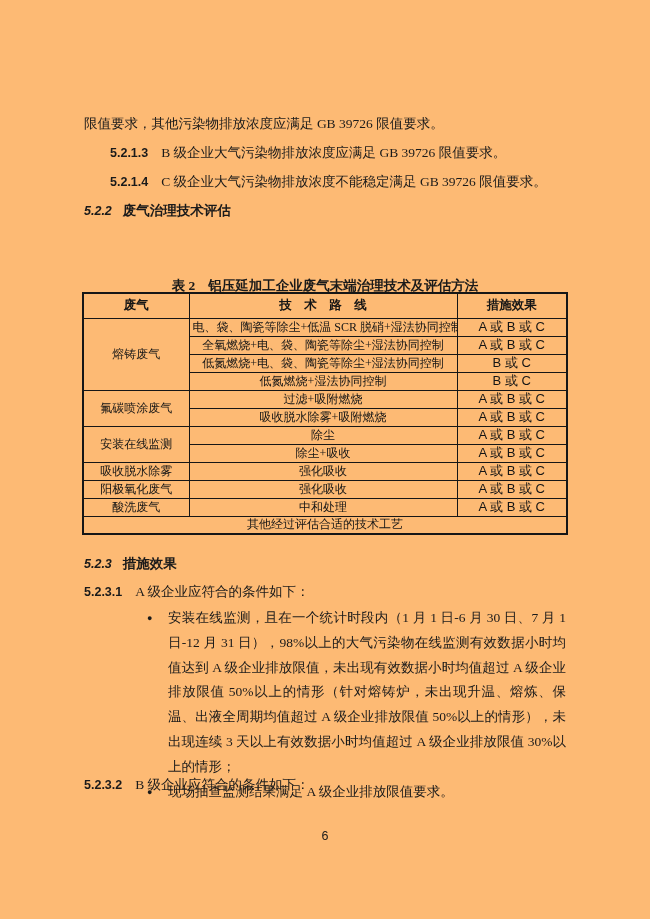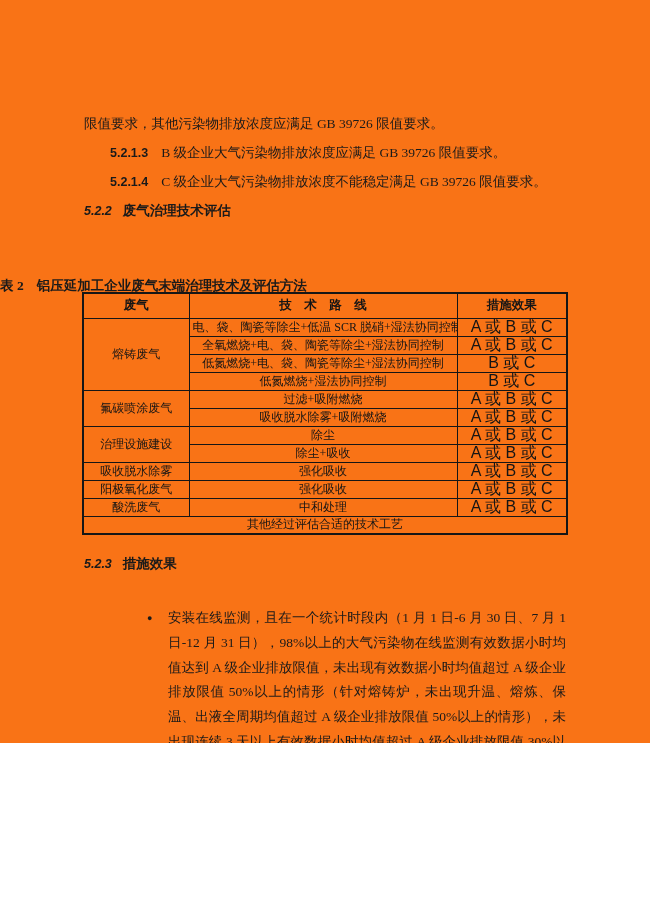--- a/index.html
+++ b/index.html
@@ -1,21 +1,21 @@
 <!DOCTYPE html>
 <html><head>
 <meta charset="utf-8">
 <style>
   * { margin: 0; padding: 0; box-sizing: border-box; }
   html, body { background: #ffffff; }
   .page {
     position: relative;
     width: 650px;
-    height: 743px;
-    background: #f97316;
+    height: 919px;
+    background: #fdba74;
     color: #1a1a1a;
     font-family: "Liberation Serif", "DejaVu Serif", serif;
     overflow: hidden;
   }
   .abs { position: absolute; }
   .line { font-size: 13.5px; line-height: 20px; white-space: nowrap; }
   .num {
     font-family: "Liberation Sans", "DejaVu Sans", sans-serif;
     font-weight: 700;
     font-size: 12.5px;
@@ -26,21 +26,21 @@
   .heading .num { margin-right: 11px; font-style: italic; }
   .para {
     font-size: 13.5px;
     line-height: 27.6px;
     text-align: justify;
     text-indent: 2em;
     width: 482px;
   }
   .caption {
     width: 650px;
-    text-align: left;
+    text-align: center;
     font-weight: 700;
     font-size: 13.5px;
     line-height: 18px;
   }
   .caption .cap-label { margin-right: 13px; }
   table.t2 {
     position: absolute;
     left: 82px;
     top: 292px;
     width: 484px;
@@ -58,21 +58,21 @@
     white-space: nowrap;
   }
   table.t2 thead th {
     height: 25px;
     font-size: 12.5px;
     font-weight: 700;
   }
   table.t2 td { height: 18px; line-height: 1.05; }
   td.effect-cell, th.effect-head {
     font-family: "Liberation Sans", "DejaVu Sans", sans-serif;
-    font-size: 16px;
+    font-size: 13px;
   }
   .bullets { width: 419px; }
   .bullet { display: flex; }
   .bullet-marker {
     flex: none;
     width: 21px;
     font-size: 9px;
     line-height: 24.8px;
   }
   .bullet-text {
@@ -146,21 +146,21 @@
       <tr>
         <td rowspan="2">氟碳喷涂废气</td>
         <td>过滤+吸附燃烧</td>
         <td class="effect-cell">A 或 B 或 C</td>
       </tr>
       <tr>
         <td>吸收脱水除雾+吸附燃烧</td>
         <td class="effect-cell">A 或 B 或 C</td>
       </tr>
       <tr>
-        <td rowspan="2">治理设施建设</td>
+        <td rowspan="2">安装在线监测</td>
         <td>除尘</td>
         <td class="effect-cell">A 或 B 或 C</td>
       </tr>
       <tr>
         <td>除尘+吸收</td>
         <td class="effect-cell">A 或 B 或 C</td>
       </tr>
       <tr>
         <td>吸收脱水除雾</td>
         <td>强化吸收</td>
@@ -179,20 +179,23 @@
       <tr>
         <td colspan="3">其他经过评估合适的技术工艺</td>
       </tr>
     </tbody>
   </table>
 
   <div class="abs line heading" style="left:84px; top:554px;">
     <span class="num">5.2.3</span><span>措施效果</span>
   </div>
 
+  <div class="abs line" style="left:84px; top:582px;">
+    <span class="num">5.2.3.1</span><span>A 级企业应符合的条件如下：</span>
+  </div>
 
   <div class="abs bullets" style="left:147px; top:606px;">
     <div class="bullet">
       <span class="bullet-marker">●</span>
       <span class="bullet-text">安装在线监测，且在一个统计时段内（1 月 1 日-6 月 30 日、7 月 1 日-12 月 31 日），98%以上的大气污染物在线监测有效数据小时均值达到 A 级企业排放限值，未出现有效数据小时均值超过 A 级企业排放限值 50%以上的情形（针对熔铸炉，未出现升温、熔炼、保温、出液全周期均值超过 A 级企业排放限值 50%以上的情形），未出现连续 3 天以上有效数据小时均值超过 A 级企业排放限值 30%以上的情形；</span>
     </div>
     <div class="bullet">
       <span class="bullet-marker">●</span>
       <span class="bullet-text">现场抽查监测结果满足 A 级企业排放限值要求。</span>
     </div>

